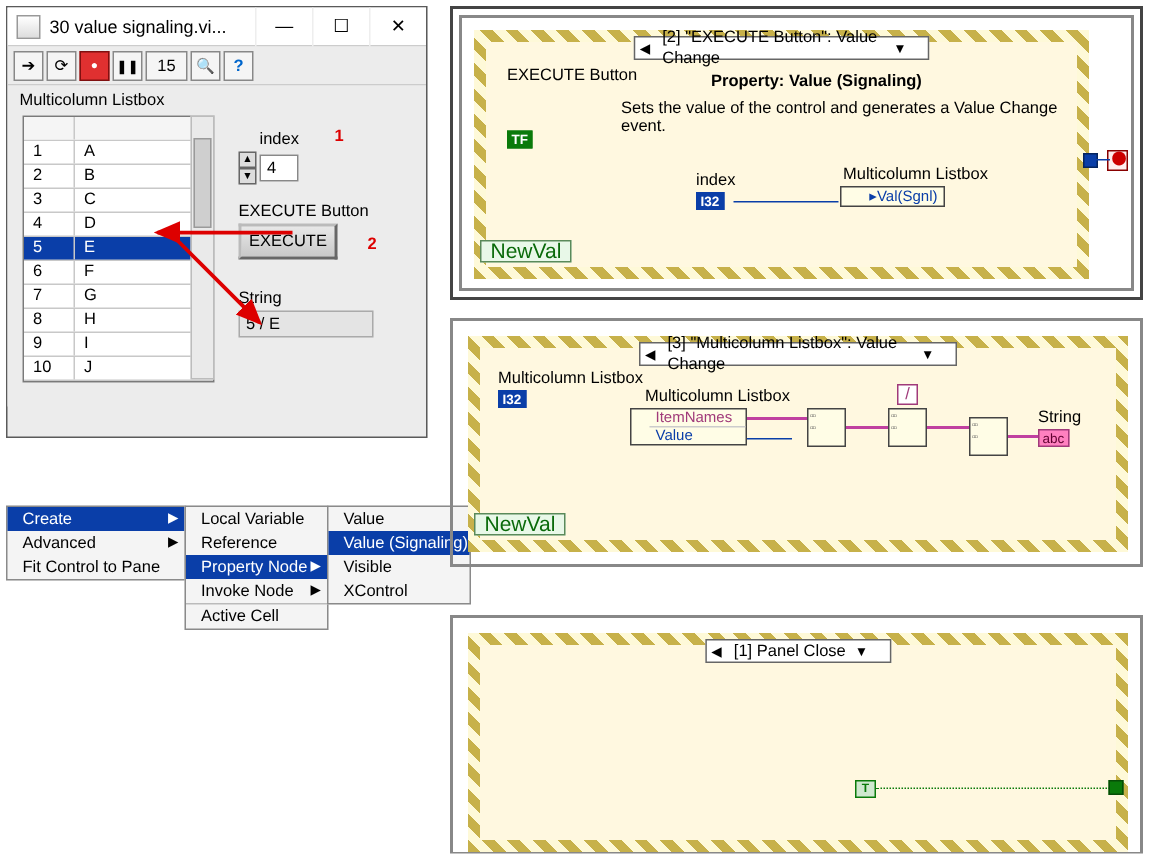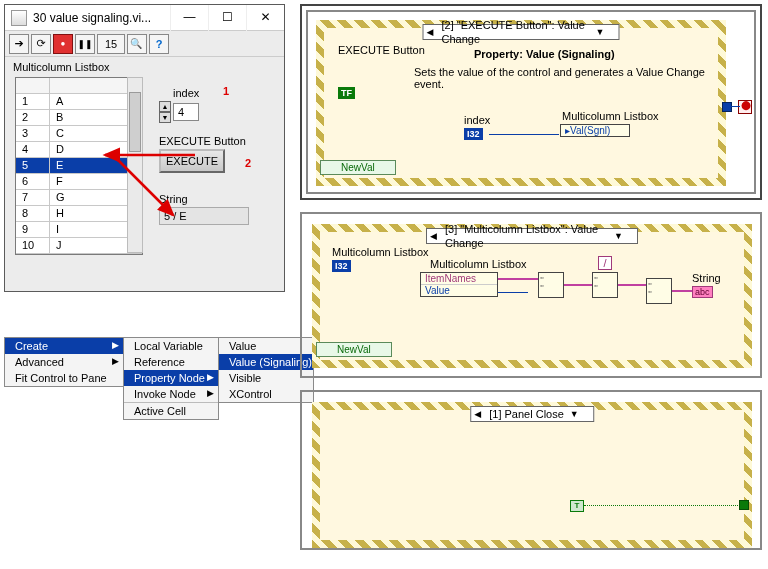--- a/index.html
+++ b/index.html
@@ -58,21 +58,21 @@
   .mcol .mi.arrowr::after{content:"▶"; position:absolute; right:4px; font-size:9px;}
   .mcol .mi.hi { background:#0a3ea8; color:#fff; }
 
   
   .bd { position:absolute; border:2px solid #444; }
   .bd .evframe { position:absolute; border:8px solid; border-image: repeating-linear-gradient(45deg,#c7b14a 0 6px,#fef9d8 6px 12px) 8; background:#fff8e0; }
   .evtitle { position:absolute; top:-4px; left:50%; transform:translateX(-50%); background:#fff; border:1px solid #666; padding:0 14px 0 18px; height:16px; line-height:14px; display:flex; align-items:center; }
   .evtitle::before{content:"◀"; position:absolute; left:3px; font-size:9px;}
   .evtitle .dd{margin-left:6px; font-size:9px;}
   .termcol { position:absolute; left:-4px; top:50%; }
-  .term { border:1px solid #5a8a5a; background:#e8f8e8; color:#0a6a0a; padding:0 20px; font-size:10px; line-height:13px; margin-bottom:-1px;}
+  .term { border:1px solid #5a8a5a; background:#e8f8e8; color:#0a6a0a; padding:0 6px; font-size:14px; line-height:13px; margin-bottom:-1px;}
   .term.blue{border-color:#4a6aaa;color:#0a3ea8;background:#e8eef8;}
   .labeltxt { position:absolute; font-size:11px; }
   .bold { font-weight:bold;}
   .wire { position:absolute; background:#0a3ea8; height:1px;}
   .i32 { display:inline-block; border:1px solid #0a3ea8; background:#0a3ea8; color:#fff; font-size:9px; padding:0 2px; font-weight:bold;}
   .tf  { display:inline-block; border:1px solid #0a7a0a; background:#0a7a0a; color:#fff; font-size:9px; padding:0 2px; font-weight:bold;margin-top:29px;}
   .pn  { position:absolute; border:1px solid #444; background:#fffde6; font-size:10px;}
   .pn .row{ padding:0 4px; border-top:1px solid #ccc;}
   .abc { display:inline-block; background:#ff80c0; border:1px solid #a03a7a; font-size:9px; padding:0 2px; color:#600030;}
   .tunnel { position:absolute; width:10px; height:10px; background:#0a3ea8; border:1px solid #05245e;}
@@ -220,21 +220,21 @@
     <span class="tf" style="position:absolute;left:14px;top:30px;">TF</span>
     <div class="labeltxt bold" style="left:150px;top:20px;">Property:  Value (Signaling)</div>
     <div class="labeltxt" style="left:90px;top:38px;width:300px;">Sets the value of the control and generates a Value Change event.</div>
 
     <div class="labeltxt" style="left:140px;top:86px;">index</div>
     <span class="i32" style="position:absolute;left:140px;top:100px;">I32</span>
     <div class="wire" style="left:165px;top:106px;width:70px;"></div>
 
     <div class="labeltxt" style="left:238px;top:82px;">Multicolumn Listbox</div>
     <div class="pn" style="left:236px;top:96px;width:70px;">
-      <div class="row" style="color:#0a3ea8;border-top:none;">▸<span>Val(Sgnl)</span></div>
+      <div class="row" style="color:#0a3ea8;border-top:none;text-align:right;">▸<span>Val(Sgnl)</span></div>
     </div>
 
     <div class="termcol" style="top:auto;bottom:4px;">
       <div class="term">NewVal</div>
     </div>
   </div>
   <div class="tunnel" style="right:28px;top:96px;"></div>
   <div class="stopnode" style="right:8px;top:94px;"></div>
   <div class="wire" style="right:20px;top:100px;width:10px;"></div>
 </div>
@@ -242,21 +242,21 @@
 <div class="bd" style="left:300px;top:212px;width:462px;height:166px;border-color:#888;">
   <div class="evframe" style="left:10px;top:10px;width:440px;height:144px;">
     <div class="evtitle">
         <span>[3] "Multicolumn Listbox": Value Change</span>
         <span class="dd">▼</span>
       </div>
     <div class="labeltxt" style="left:12px;top:14px;">Multicolumn Listbox</div>
     <span class="i32" style="position:absolute;left:12px;top:28px;">I32</span>
 
     <div class="labeltxt" style="left:110px;top:26px;">Multicolumn Listbox</div>
-    <div class="pn" style="left:100px;top:40px;width:78px;">
+    <div class="pn" style="left:100px;top:40px;width:78px;padding-left:12px;">
       <div class="row" style="border-top:none;color:#a03a7a;">ItemNames</div>
       <div class="row" style="color:#0a3ea8;">Value</div>
     </div>
     <div style="position:absolute;left:178px;top:46px;width:40px;height:2px;background:#c040a0;"></div>
     <div style="position:absolute;left:178px;top:60px;width:30px;height:1px;background:#0a3ea8;"></div>
 
     <div class="smallnode" style="left:218px;top:40px;">
         <div class="dots">▫▫<br>▫▫</div>
       </div>
     <div style="position:absolute;left:244px;top:52px;width:28px;height:2px;background:#c040a0;"></div>
@@ -272,21 +272,21 @@
     <div class="labeltxt" style="left:372px;top:40px;">String</div>
     <span class="abc" style="position:absolute;left:372px;top:54px;">abc</span>
     <div style="position:absolute;left:352px;top:58px;width:20px;height:2px;background:#c040a0;"></div>
 
     <div class="termcol" style="top:auto;bottom:4px;">
       <div class="term">NewVal</div>
     </div>
   </div>
 </div>
 
-<div class="bd" style="left:300px;top:390px;width:462px;height:160px;border-color:#888;">
+<div class="bd" style="left:300px;top:410px;width:462px;height:160px;border-color:#888;">
   <div class="evframe" style="left:10px;top:10px;width:440px;height:146px;">
     <div class="evtitle">
         <span>[1] Panel Close</span>
         <span class="dd">▼</span>
       </div>
     <div class="boolconst" style="left:250px;top:90px;">T</div>
     <div style="position:absolute;left:264px;top:95px;width:158px;border-top:1px dotted #0a7a0a;"></div>
     <div class="tunnel" style="right:-5px;top:90px;background:#0a7a0a;border-color:#064d06;"></div>
   </div>
 </div>

